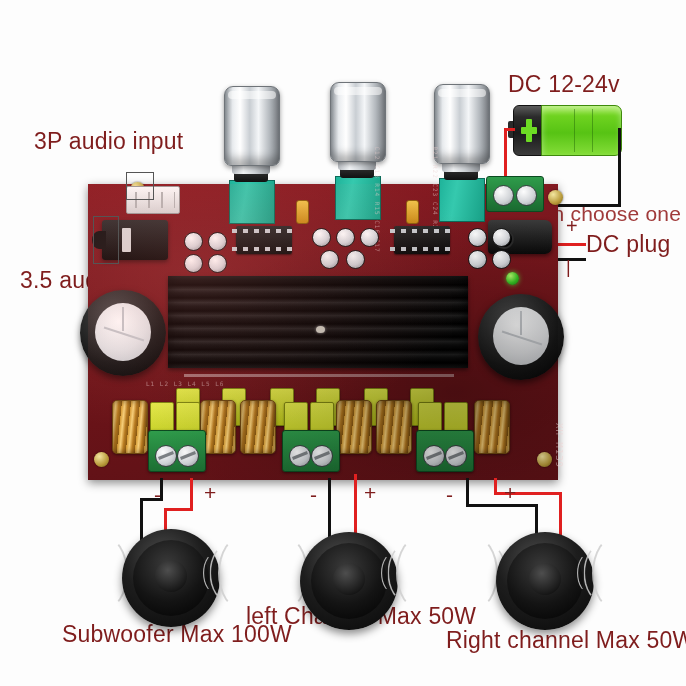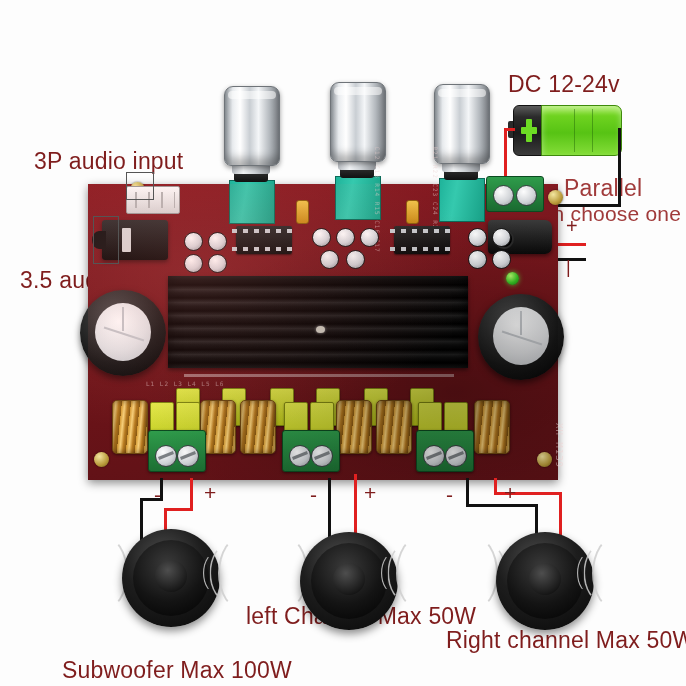--- a/index.html
+++ b/index.html
@@ -296,32 +296,32 @@
     position:absolute;top:50%;width:46px;height:72px;margin-top:-36px;
     border:2px solid #cfcfcf;border-radius:50%;
     opacity:.85;
   }
 </style>
 </head>
 <body>
 
 <div id="stage">
 
-  <div class="lbl" style="left:34px;top:149px;">3P audio input</div>
+  <div class="lbl" style="left:34px;top:129px;">3P audio input</div>
 
   <div class="lbl" style="left:20px;top:268px;">3.5 audio input</div>
 
   <div class="lbl" style="left:508px;top:72px;">DC 12-24v</div>
 
-  <div class="lbl red" style="left:564px;top:176px;">Parallel</div>
 
   <div class="lbl red small" style="left:530px;top:203px;">can choose one</div>
 
-
-  <div class="lbl" style="left:62px;top:658px;">Subwoofer Max 100W</div>
+  <div class="lbl" style="left:586px;top:232px;">DC plug</div>
+
+  <div class="lbl" style="left:62px;top:622px;">Subwoofer Max 100W</div>
 
   <div class="lbl" style="left:246px;top:604px;">left Channel Max 50W</div>
 
   <div class="lbl" style="left:446px;top:628px;">Right channel Max 50W</div>
 
   <div id="battery">
     <div class="nub"></div>
     <div class="cap">
       <div class="plus"></div>
     </div>

